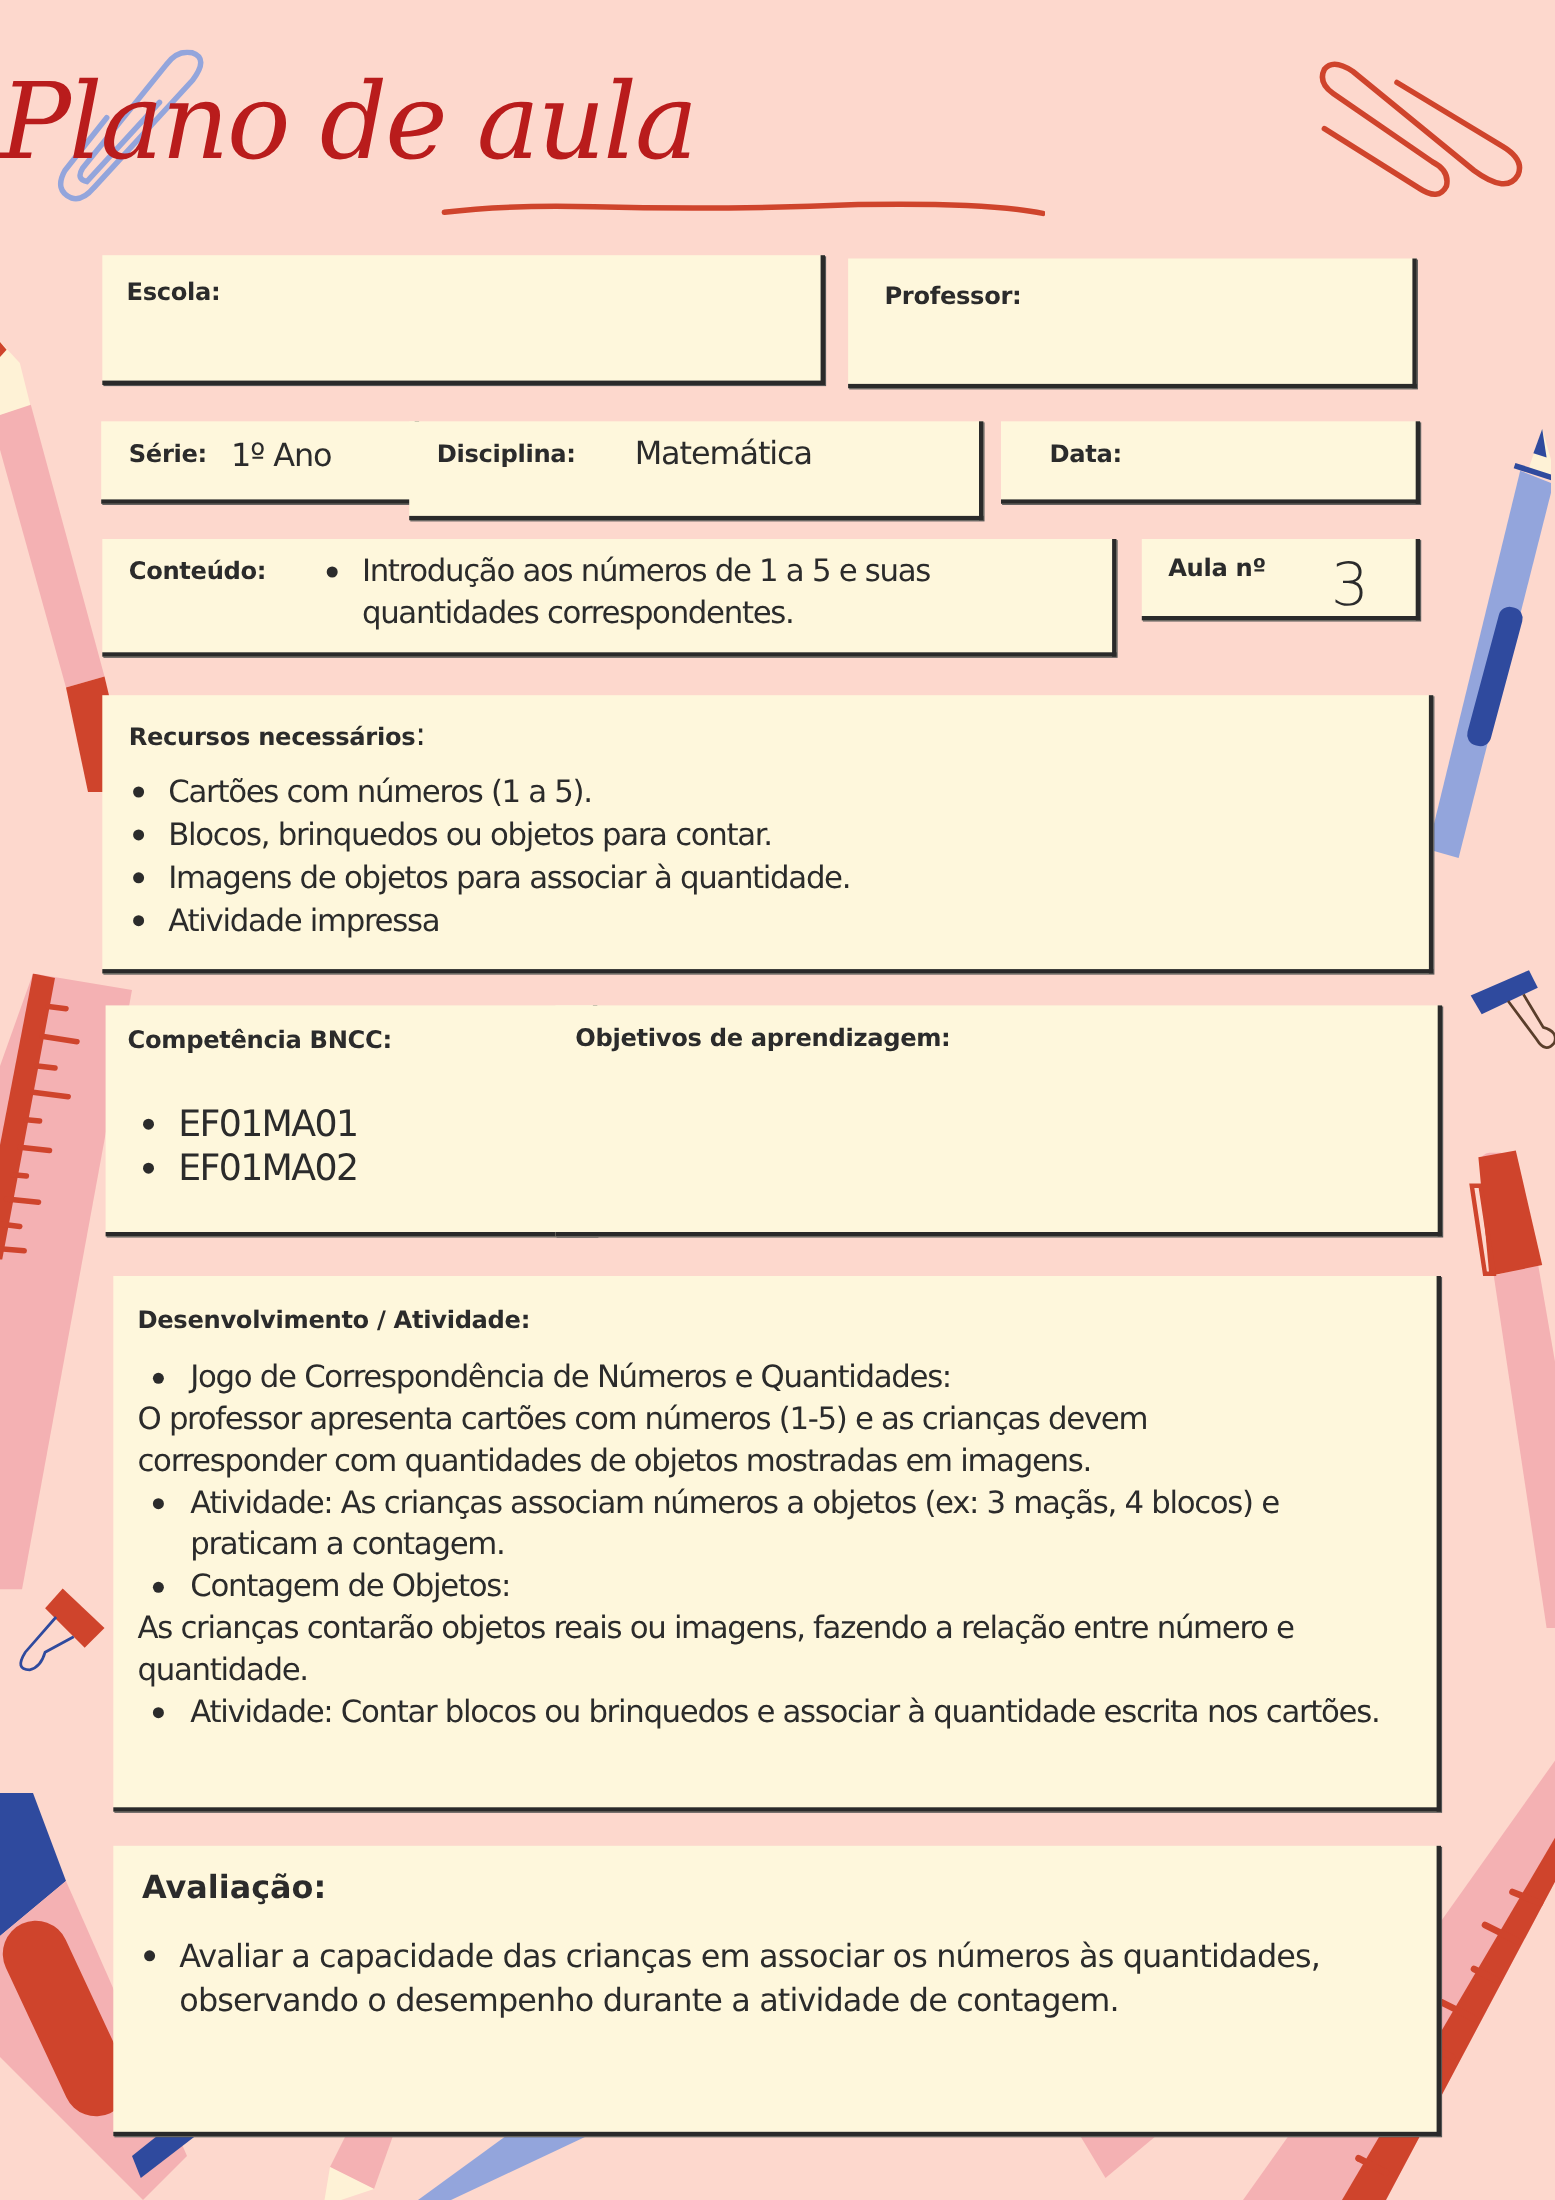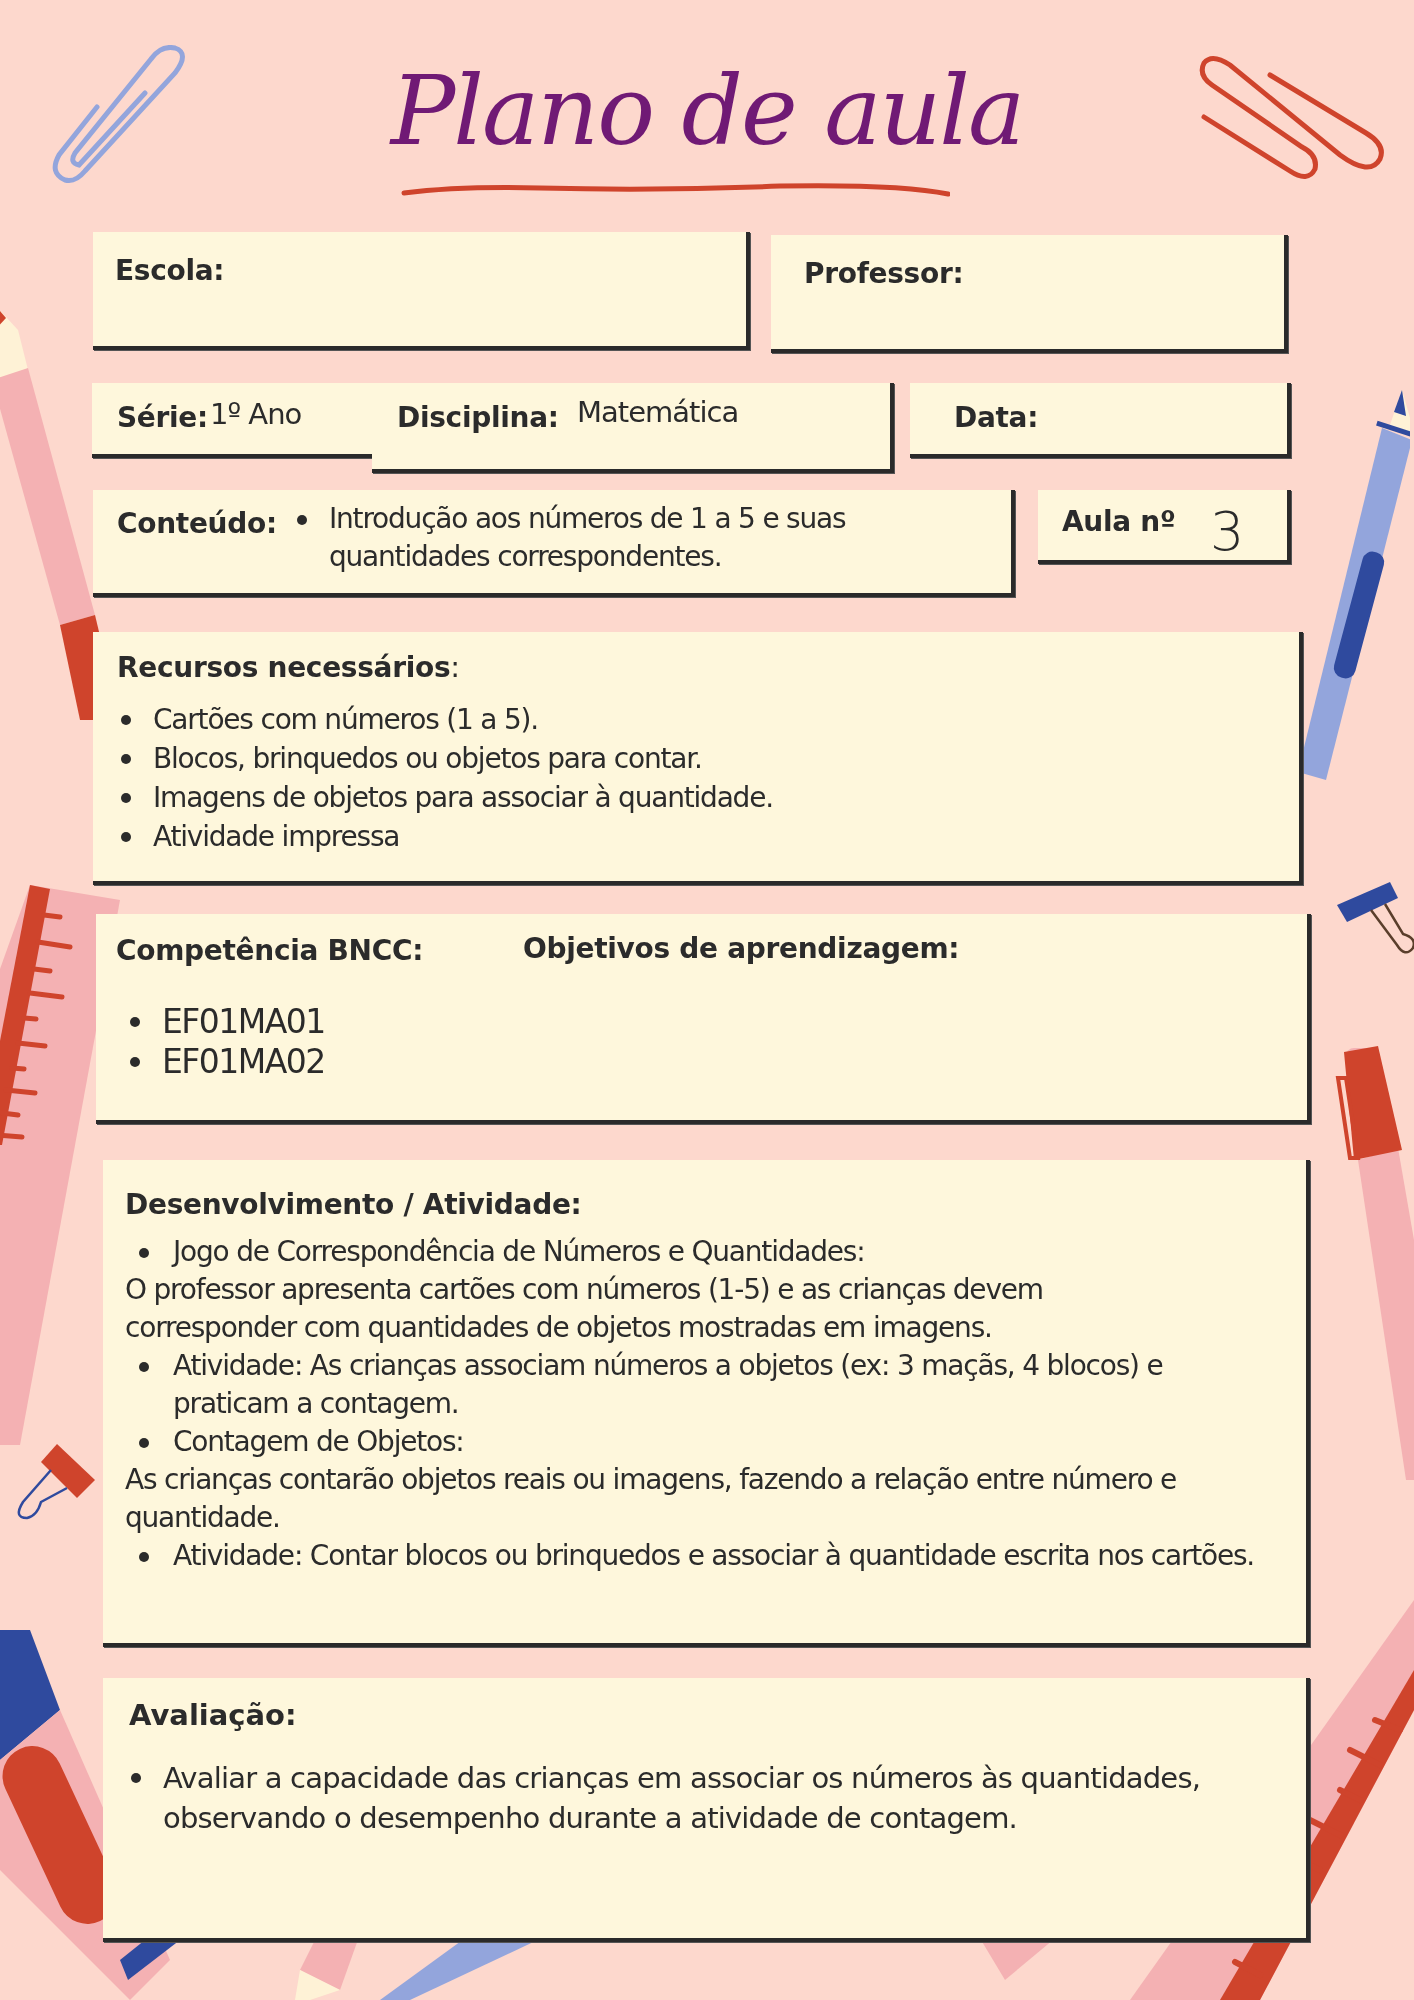--- a/index.html
+++ b/index.html
@@ -14,21 +14,21 @@
       position: absolute;
       background: #fef7dc;
       box-sizing: border-box;
       border-right: 4px solid #2a2a2a;
       border-bottom: 4px solid #2a2a2a;
       box-shadow: 1px 1px 0 #555;
     }
     .lbl {
       font-family: "DejaVu Sans", sans-serif;
       font-weight: bold;
-      font-size: 28px;
+      font-size: 22px;
       color: #2b2b2b;
       letter-spacing: -0.3px;
     }
     .val {
       font-family: "DejaVu Sans", sans-serif;
       font-weight: normal;
       font-size: 29px;
       color: #2b2b2b;
       letter-spacing: -1px;
     }
@@ -36,23 +36,23 @@
     li.b { position: relative; padding-left: 36px; }
     li.b::before {
       content: ""; position: absolute; left: 4px; top: 15px;
       width: 10px; height: 10px; border-radius: 50%; background: #2b2b2b;
     }
     .body-text {
       font-family: "DejaVu Sans", sans-serif;
       font-size: 28px; line-height: 38px; letter-spacing: -1.2px; color: #2b2b2b;
     }
     .title {
-      position: absolute; left: 0; right: 0; top: 55px; text-align: center;
+      position: absolute; left: 0; right: 0; top: 55px; 
       font-family: "DejaVu Serif", serif; font-style: italic;
-      font-size: 96px; color: #701a75; letter-spacing: -2px;
+      font-size: 96px; color: #b91c1c; letter-spacing: -2px;
     }
   </style>
 </head>
 <body>
 
 <svg class="deco" style="left:35px;top:45px" width="200" height="150" viewBox="0 0 200 150">
   <g fill="none" stroke="#93a5dc" stroke-width="5" stroke-linecap="round">
     <path d="M 62 62 L 24 110 Q 14 128 30 135 Q 40 138 50 126 L 140 28 Q 155 8 140 3 Q 126 0 116 14 L 40 108 Q 34 118 44 120 L 110 48"></path>
   </g>
 </svg>

